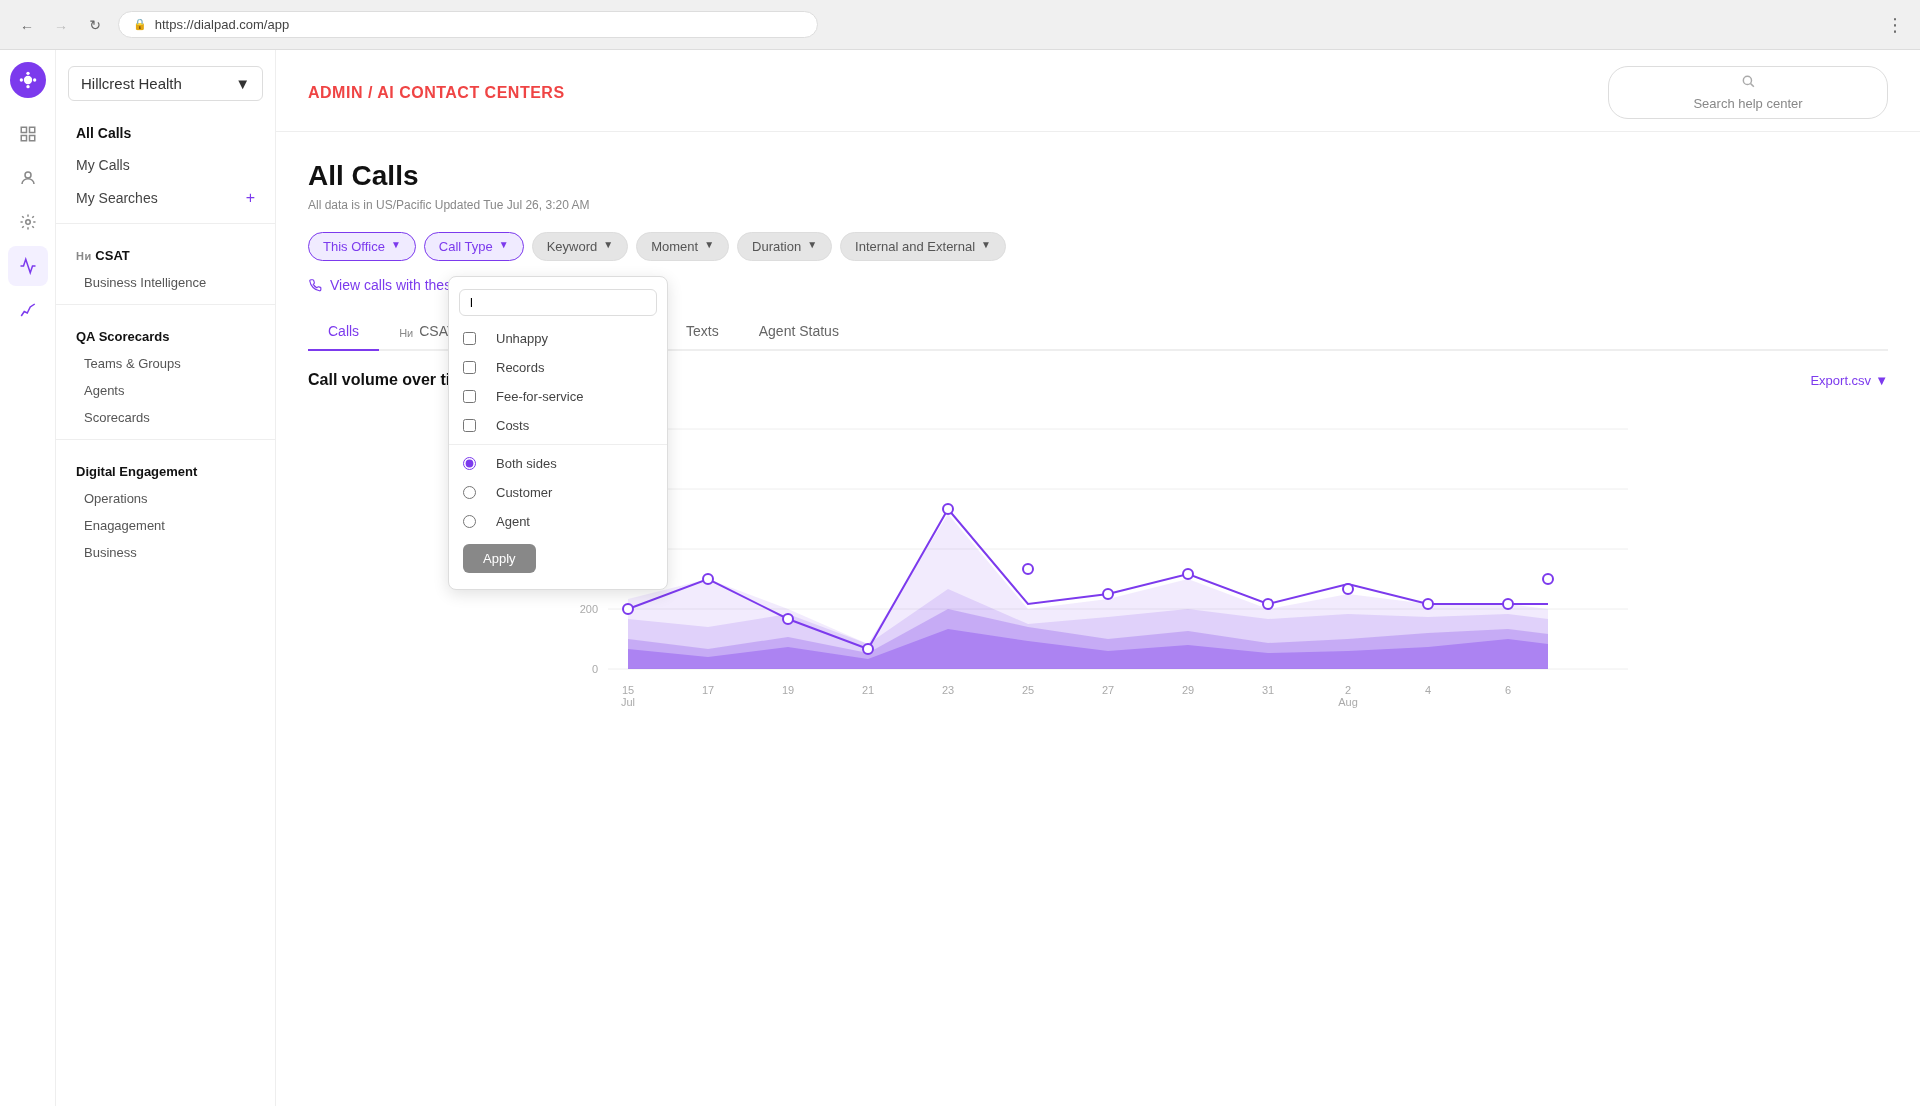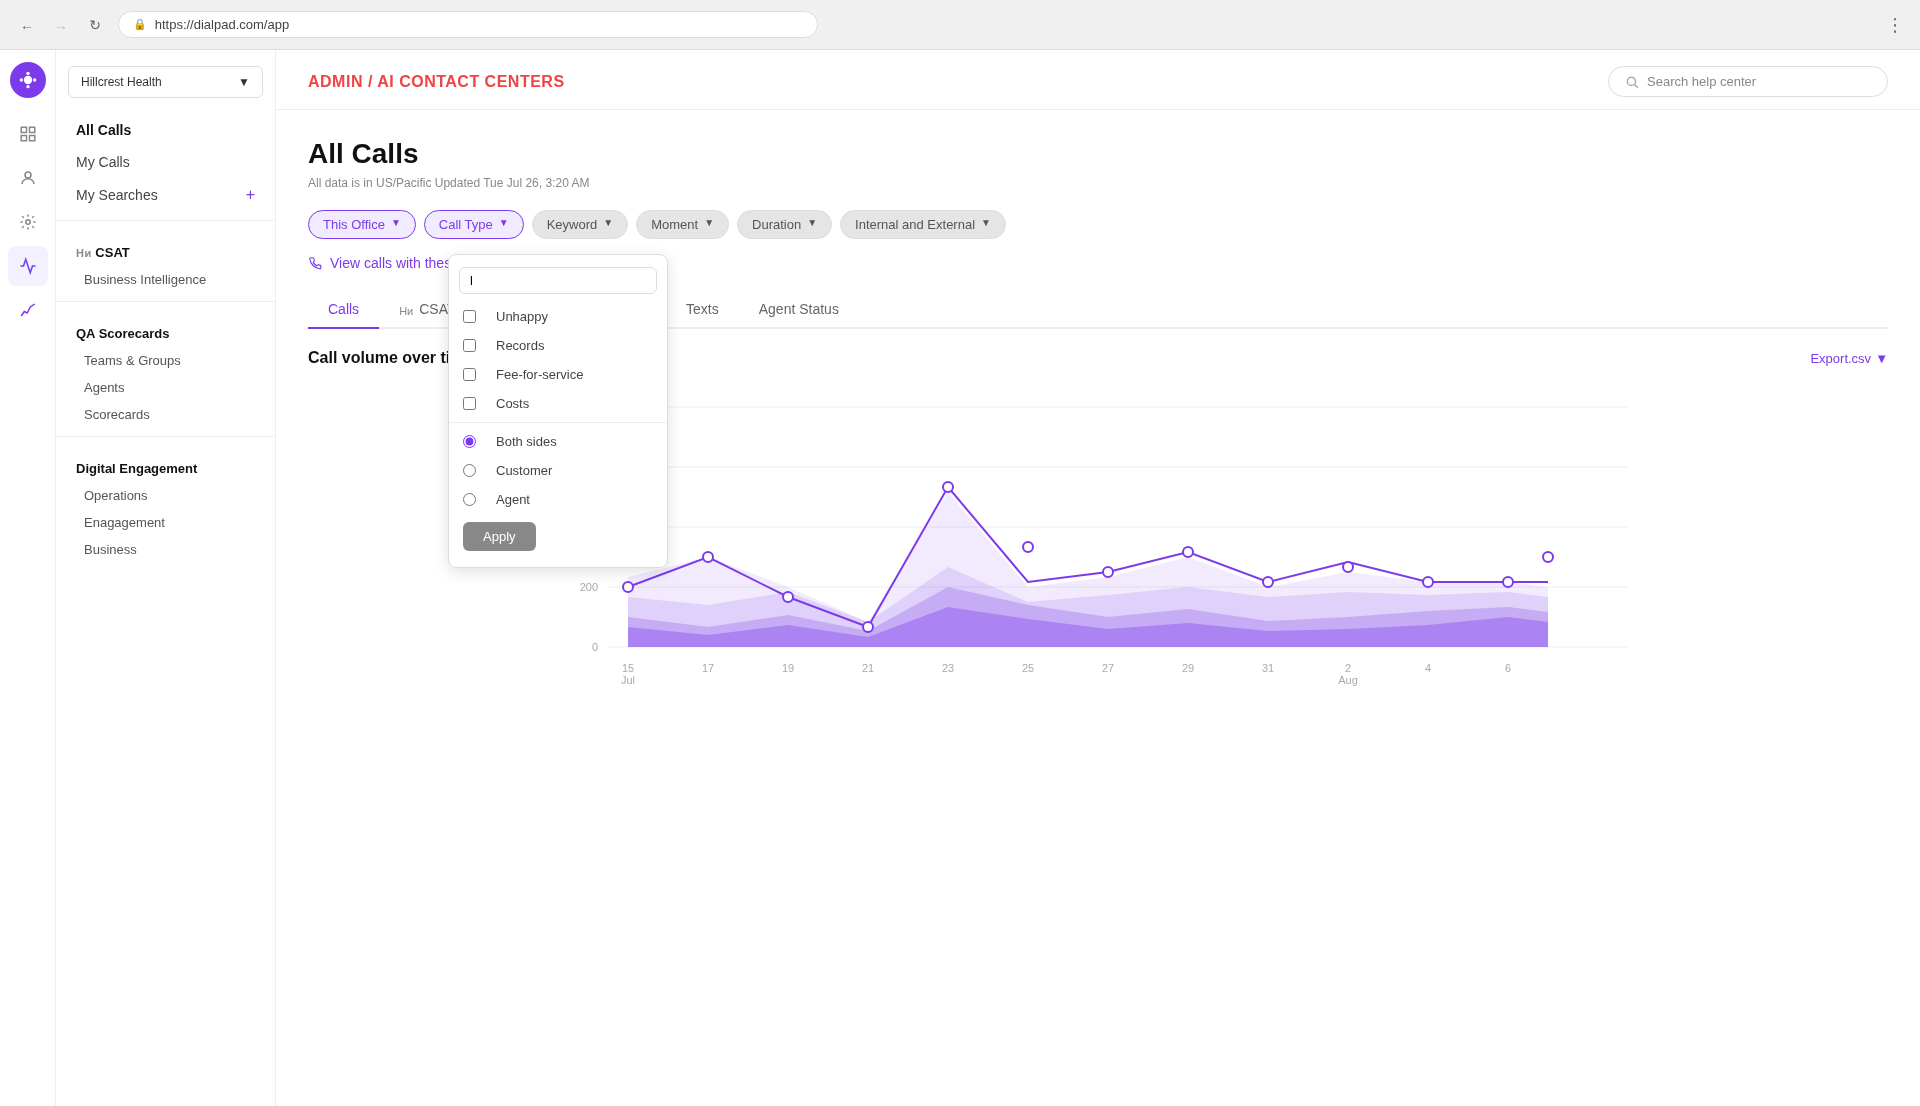--- a/index.html
+++ b/index.html
@@ -79,21 +79,21 @@
       padding: 16px 0;
       overflow-y: auto;
     }
     .sidebar-org-selector {
       margin: 0 12px 16px;
       border: 1px solid #ddd;
       border-radius: 6px;
       padding: 8px 12px;
       display: flex; align-items: center; justify-content: space-between;
       cursor: pointer; background: white;
-      font-size: 12px; font-weight: 500; gap: 28px;
+      font-size: 15px; font-weight: 500; gap: 28px;
     }
     .sidebar-nav-item {
       padding: 8px 20px;
       cursor: pointer;
       color: #444;
       font-size: 14px;
       display: flex; align-items: center; justify-content: space-between;
       border-radius: 0;
     }
     .sidebar-nav-item.active { font-weight: 700; color: #111; }
@@ -121,21 +121,21 @@
       justify-content: space-between;
       padding: 16px 32px 12px;
       border-bottom: 1px solid #eee;
       background: white;
     }
     .breadcrumb { font-size: 16px; color: #ef4444; letter-spacing: 0.5px; font-weight: bold; }
     .search-help {
       display: flex; align-items: center; gap: 8px;
       border: 1px solid #ddd; border-radius: 20px;
       padding: 7px 16px; font-size: 13px; color: #888;
-      cursor: text; width: 280px;
+      cursor: text; width: 280px; flex-direction: column;
     }
 
     
     .page-content { padding: 28px 32px; }
     .page-title { font-size: 28px; font-weight: 700; color: #111; margin-bottom: 6px; }
     .page-subtitle { font-size: 14px; color: #555; margin-bottom: 4px; }
     .page-subtitle a { color: #7c3aed; text-decoration: none; }
     .page-meta { font-size: 12px; color: #888; margin-bottom: 20px; }
 
     

